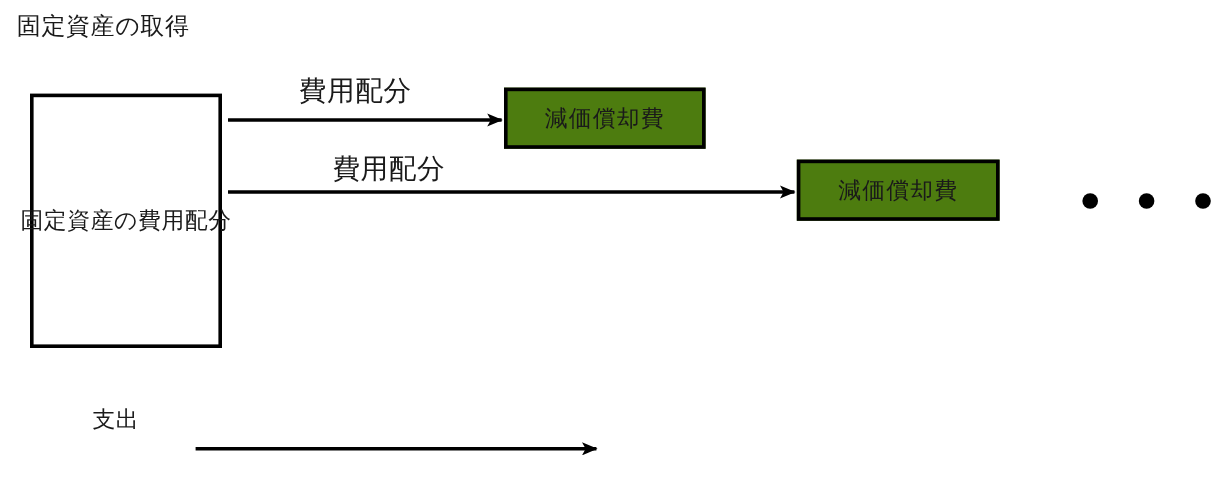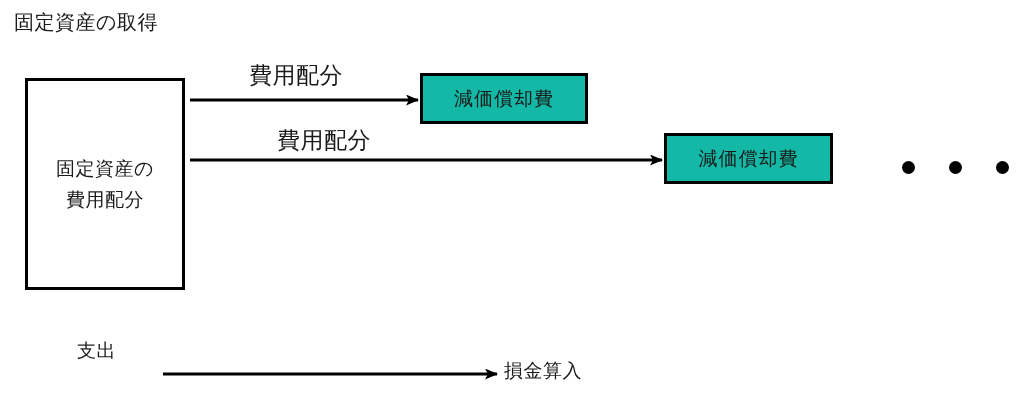--- a/index.html
+++ b/index.html
@@ -38,36 +38,36 @@
   .asset-box {
     position: absolute;
     left: 25px;
     top: 78px;
     width: 160px;
     height: 212px;
     border: 3px solid #000000;
     box-sizing: border-box;
     background: #ffffff;
     display: flex;
-    flex-direction: column;
+    flex-direction: row;
     align-items: center;
     justify-content: center;
   }
   .asset-box .line {
     font-size: 19px;
     line-height: 31px;
     letter-spacing: 0.5px;
     white-space: nowrap;
   }
 
   .dep-box {
     position: absolute;
     border: 3px solid #000000;
     box-sizing: border-box;
-    background: #14b8a6;
+    background: #4d7c0f;
     display: flex;
     align-items: center;
     justify-content: center;
     font-size: 19px;
     letter-spacing: 1px;
     white-space: nowrap;
   }
   #dep-box-1 { left: 420px; top: 73px;  width: 168px; height: 51px; }
   #dep-box-2 { left: 664px; top: 133px; width: 169px; height: 51px; }
 
@@ -131,21 +131,20 @@
   <div class="dep-box" id="dep-box-1">減価償却費</div>
 
   <div class="dep-box" id="dep-box-2">減価償却費</div>
 
   <div class="dot" id="ellipsis-dot-1"></div>
   <div class="dot" id="ellipsis-dot-2"></div>
   <div class="dot" id="ellipsis-dot-3"></div>
 
   <div class="plain-text" id="spend-label">支出</div>
 
-  <div class="plain-text" id="deduct-label">損金算入</div>
 
   <svg class="arrows" viewBox="0 0 1024 412">
     <defs>
       <marker id="ah" markerWidth="13" markerHeight="11" refX="12" refY="5.5" orient="auto" markerUnits="userSpaceOnUse">
         <path d="M0,0 L13,5.5 L0,11 L3,5.5 Z" fill="#000000"></path>
       </marker>
     </defs>
 
     <line x1="190" y1="100" x2="418" y2="100" stroke="#000000" stroke-width="3" marker-end="url(#ah)"></line>
 

